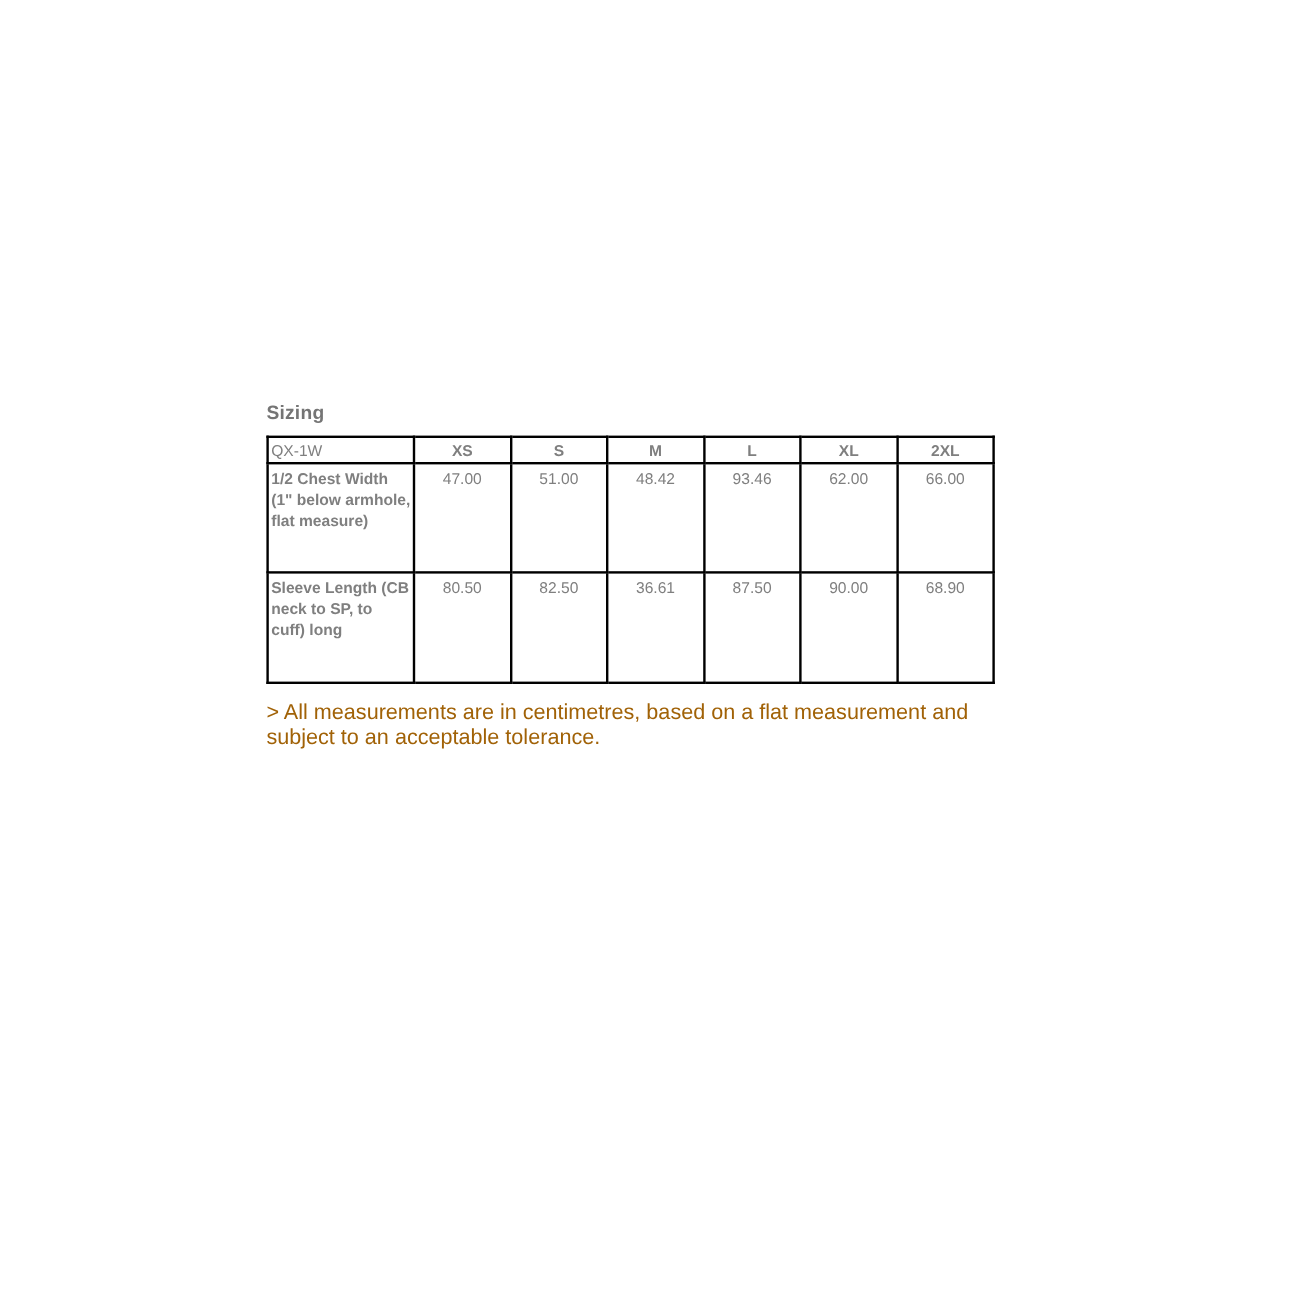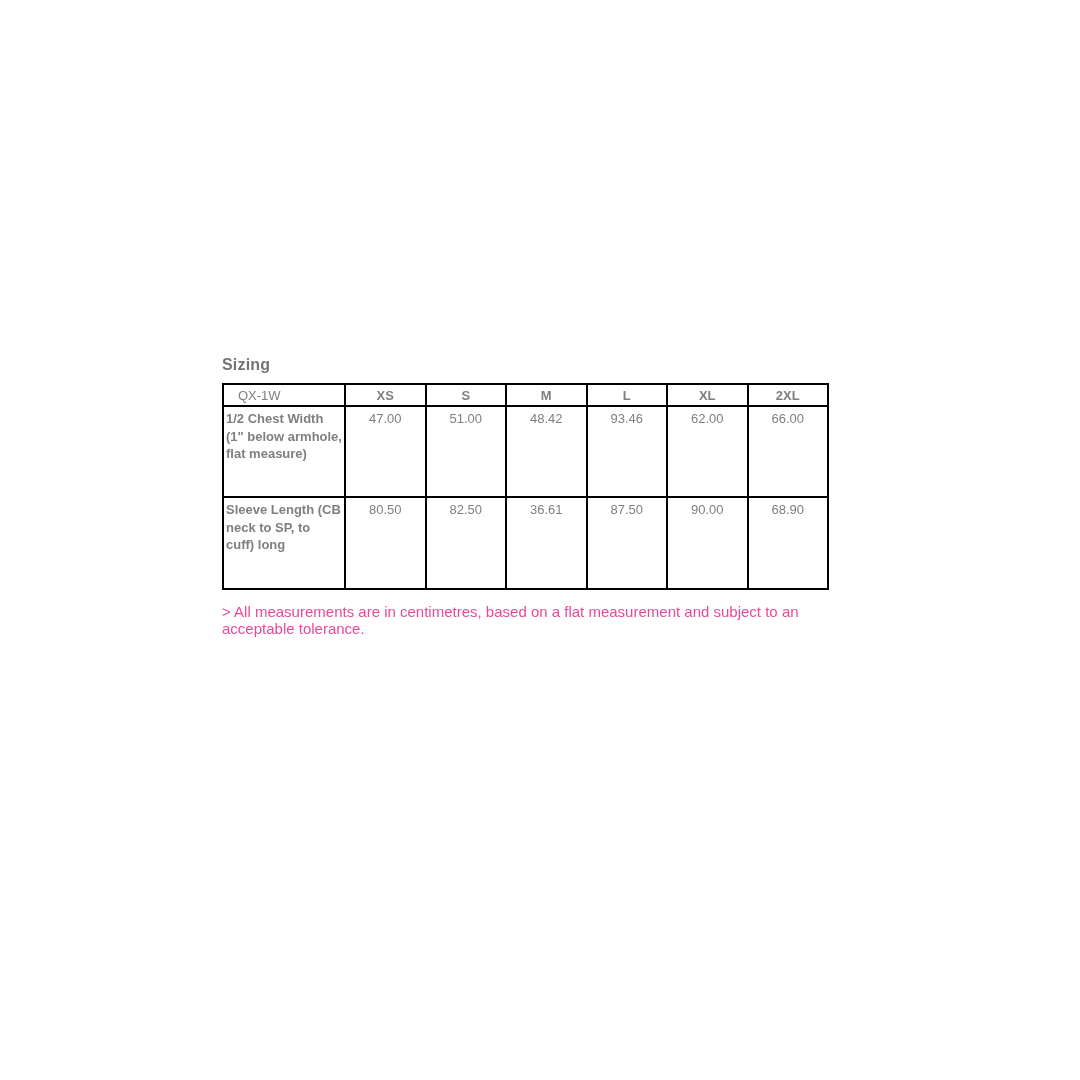--- a/index.html
+++ b/index.html
@@ -11,21 +11,21 @@
   .viewport {
     position: relative;
     width: 1080px;
     height: 1080px;
     background: #ffffff;
     overflow: hidden;
   }
   .content {
     position: absolute;
     left: 222px;
-    top: 356px;
+    top: 336px;
     width: 620px;
   }
   .heading {
     margin: 0 0 9px 0;
     font-size: 16px;
     font-weight: bold;
     color: #757575;
     letter-spacing: 0.2px;
   }
   table.sizing {
@@ -40,21 +40,21 @@
     vertical-align: top;
     padding: 3px 2px 2px 2px;
     overflow: hidden;
   }
   
   table.sizing thead tr { height: 22px; }
   table.sizing thead th {
     font-weight: bold;
     text-align: center;
     vertical-align: middle;
-    padding: 1px 14px;
+    padding: 1px 2px;
   }
   table.sizing thead th.model-cell {
     font-weight: normal;
     text-align: left;
   }
   
   table.sizing col.label-col { width: 122px; }
   table.sizing col.size-col  { width: 80.5px; }
   
   table.sizing tbody th {
@@ -65,22 +65,22 @@
   table.sizing tbody td {
     text-align: center;
     line-height: 17.5px;
     margin-left: 16px;
   }
   table.sizing tbody tr:nth-child(1) { height: 91px; }
   table.sizing tbody tr:nth-child(2) { height: 92px; }
   table.sizing tbody tr:nth-child(3) { height: 79px; padding-left: 48px; }
   .footnote {
     margin: 13px 0 0 0;
-    font-size: 15px;
-    color: #ec4899;
+    font-size: 18px;
+    color: #a16207;
   }
 </style>
 </head>
 <body>
 
 <div class="viewport">
   <div class="content">
     <h2 class="heading">Sizing</h2>
 
     <table class="sizing">

